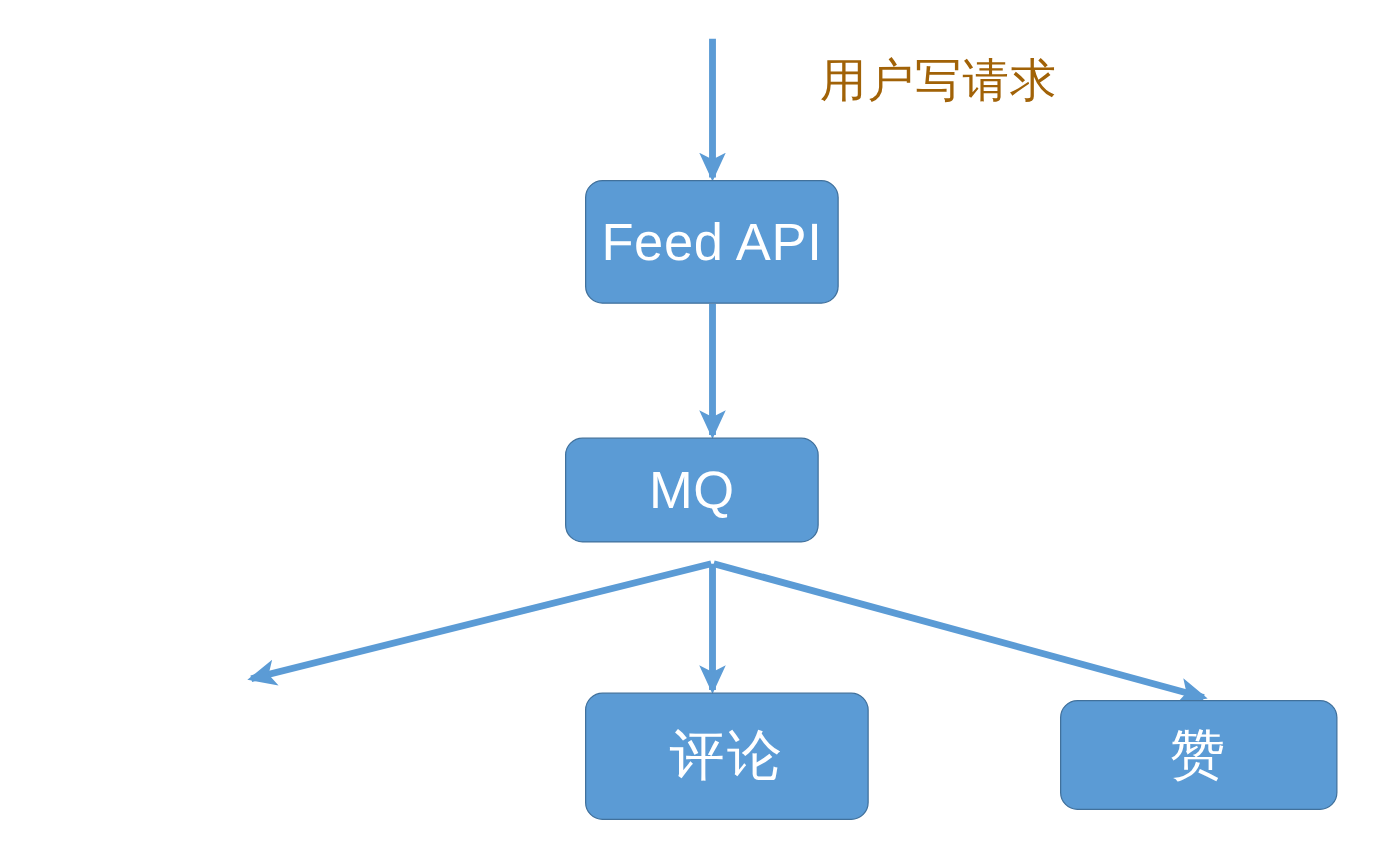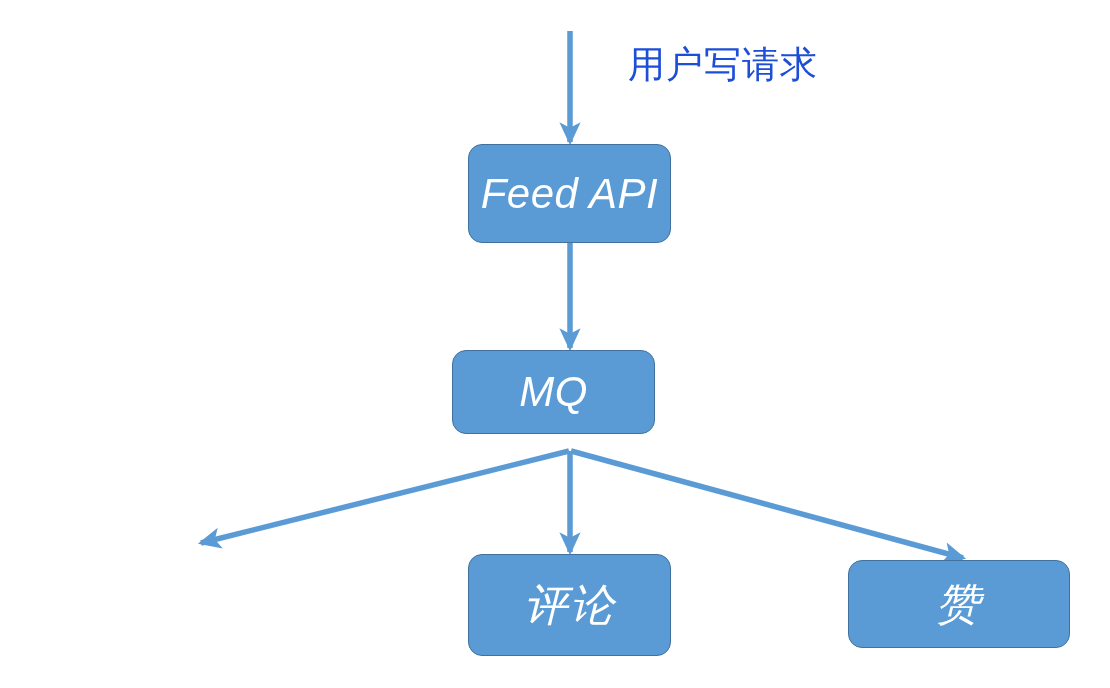--- a/index.html
+++ b/index.html
@@ -29,21 +29,20 @@
     position: absolute;
     box-sizing: border-box;
     background: #5b9bd5;
     border: 1.5px solid #41719c;
     border-radius: 14px;
     display: flex;
     align-items: center;
     justify-content: center;
     color: #ffffff;
     z-index: 2;
-    font-style: italic;
   }
   .node-label {
     color: #ffffff;
     line-height: 1;
     white-space: nowrap;
   }
   .latin-label {
     font-size: 42px;
     letter-spacing: 0.5px;
   }
@@ -66,35 +65,35 @@
   }
   #node-post {
     left: 85px;
     top: 545px;
     width: 221px;
     height: 102px;
   }
   #node-comment {
     left: 468px;
     top: 554px;
-    width: 203px;
+    width: 227px;
     height: 102px;
   }
   #node-like {
     left: 848px;
     top: 560px;
     width: 222px;
     height: 88px;
   }
   #annotation-user-write {
     position: absolute;
-    left: 628px;
+    left: 656px;
     top: 40px;
     font-size: 37px;
-    color: #1d4ed8;
+    color: #a16207;
     white-space: nowrap;
     letter-spacing: 1px;
     z-index: 3;
   }
 </style>
 </head>
 <body>
 
 <div id="canvas">
 

